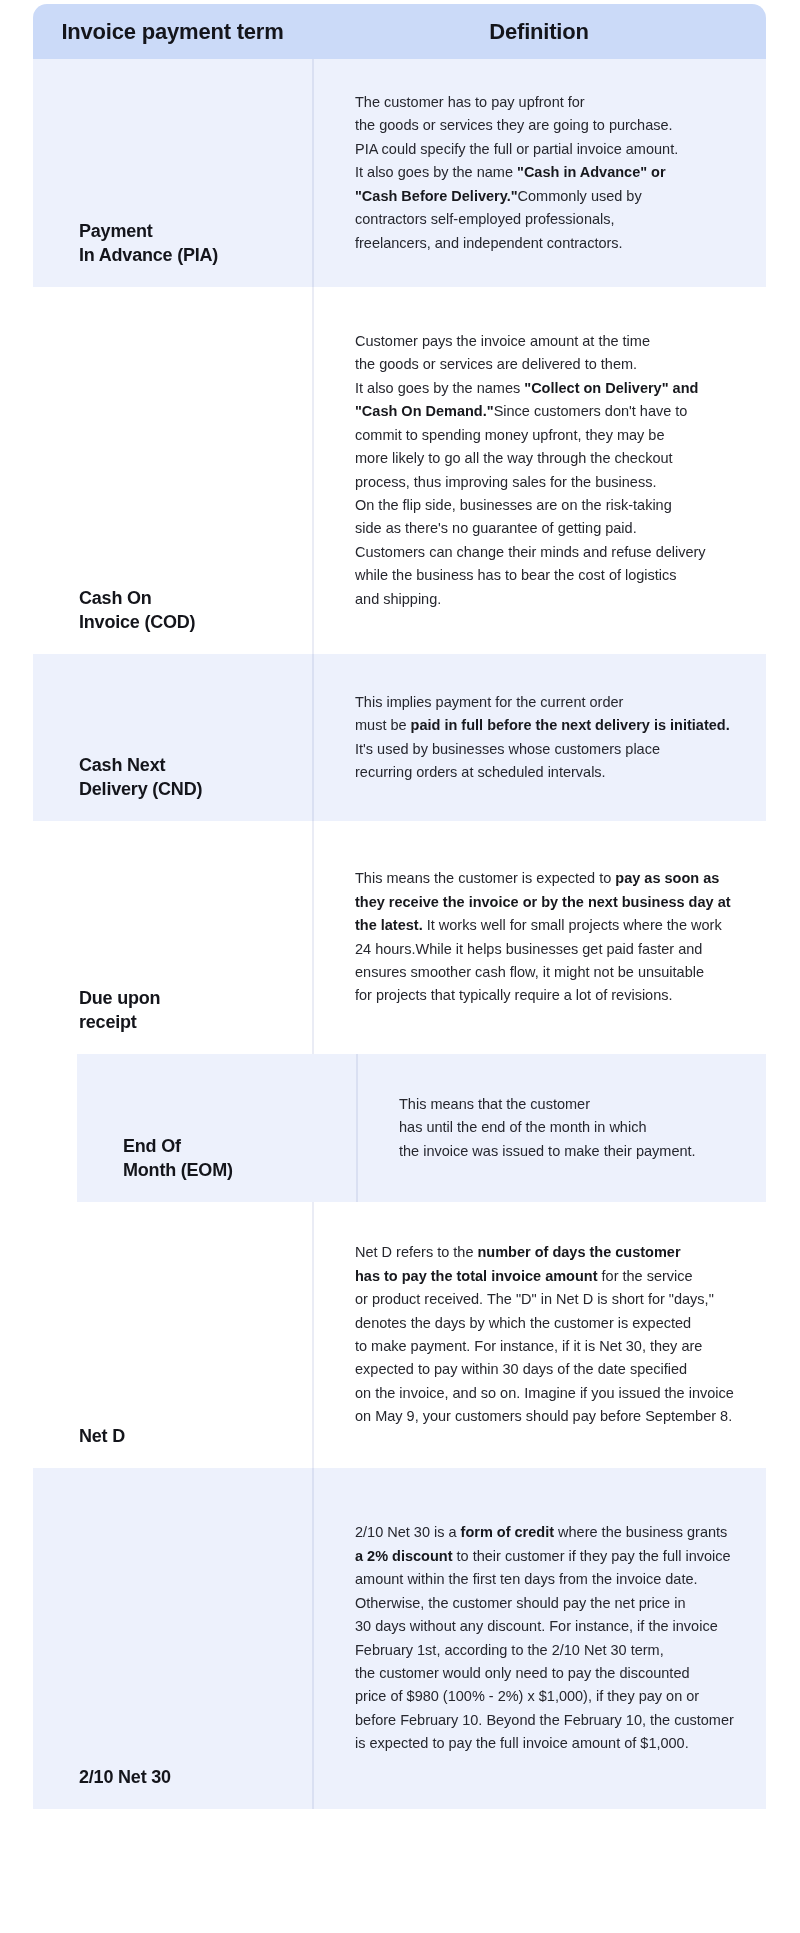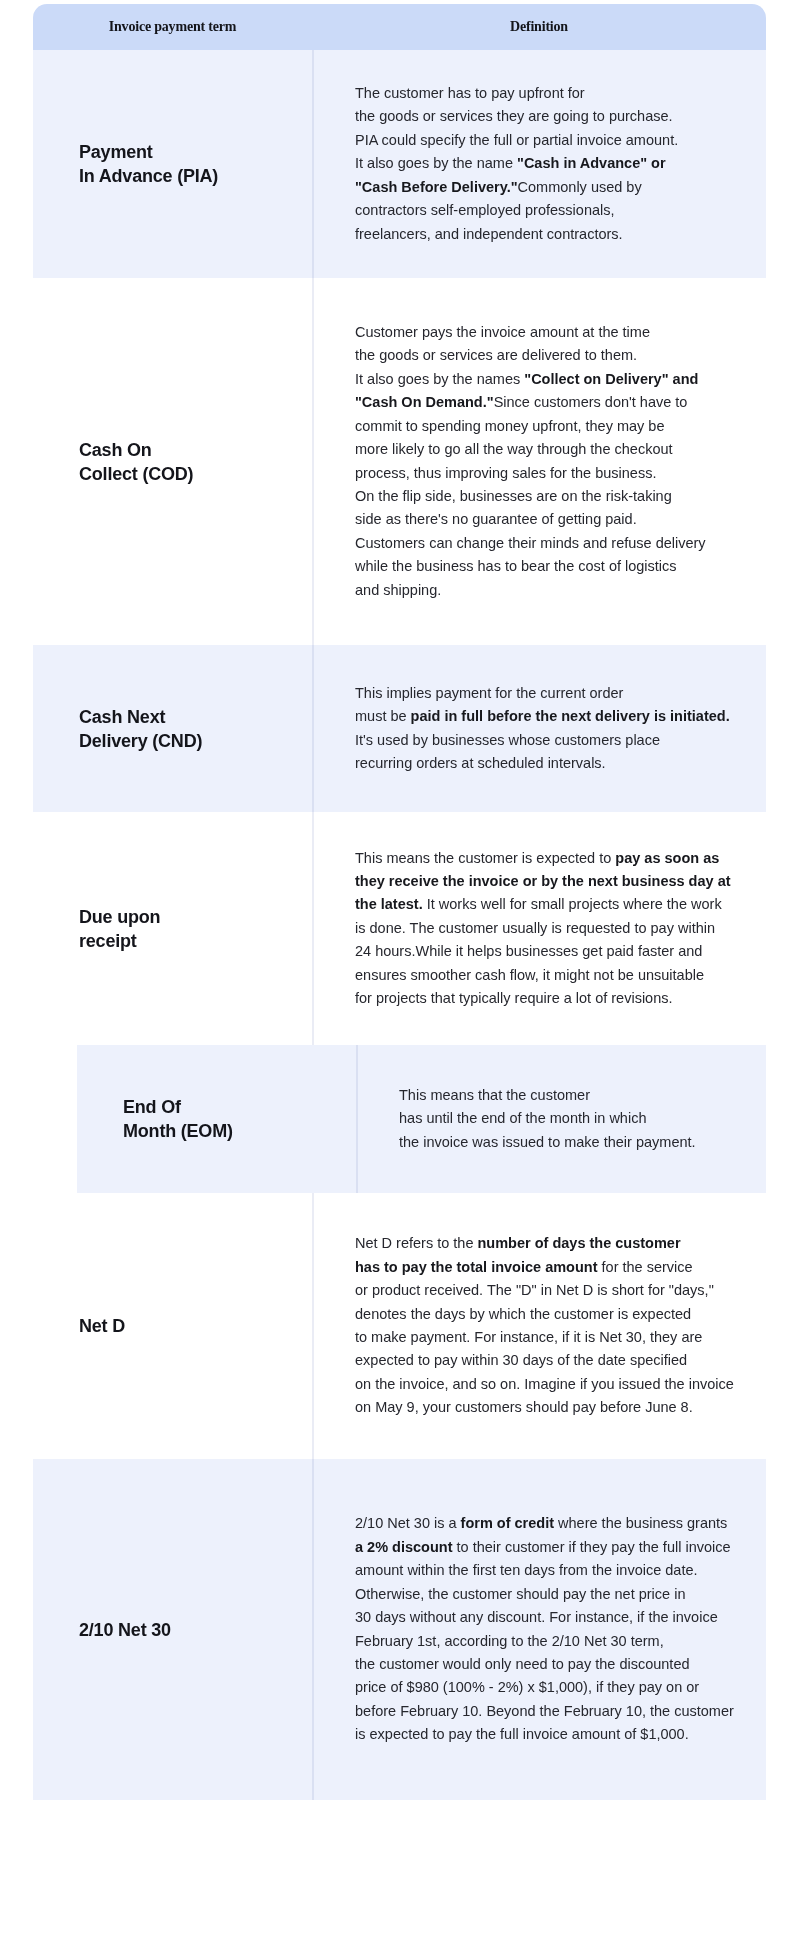--- a/index.html
+++ b/index.html
@@ -3,33 +3,32 @@
 <meta charset="utf-8">
 <style>
   html, body { margin:0; padding:0; }
   body {
     width:800px; height:1933px; background:#ffffff; position:relative;
     font-family:"Liberation Sans", sans-serif;
     -webkit-font-smoothing:antialiased;
   }
   .pay-table { position:absolute; left:33px; top:4px; width:733px; }
   .table-header {
-    display:flex; height:46px; background:var(--header-bg,#cbdaf8);
+    display:flex; height:55px; background:var(--header-bg,#cbdaf8);
     border-radius:14px 14px 0 0;
-    font-weight:700; font-size:14px; color:var(--term-text,#14151b);
+    font-weight:700; font-size:22px; color:var(--term-text,#14151b);
     letter-spacing:-0.2px;
-    font-family:Liberation Serif, serif;
   }
   .hcell-term { width:279px; display:flex; align-items:center; justify-content:center; }
   .hcell-def  { flex:1; display:flex; align-items:center; justify-content:center; }
   .row { display:flex; background:#ffffff; }
   .row.shaded { background:var(--shaded-row-bg,#edf1fc); }
   .term-cell {
     width:279px; box-sizing:border-box; padding:20px 10px 20px 46px;
-    display:flex; flex-direction:column; justify-content:center;
+    display:flex; flex-direction:column; justify-content:flex-end;
     font-weight:700; font-size:18px; line-height:24px;
     color:var(--term-text,#14151b); letter-spacing:-0.2px;
   }
   .def-cell {
     flex:1; box-sizing:border-box; padding:16px 18px 16px 41px;
     border-left:2px solid var(--divider,rgba(104,120,183,0.14));
     display:flex; flex-direction:column; justify-content:center;
     font-size:14.5px; line-height:23.4px; color:var(--body-text,#26272e);
   }
   .def-line { min-height:23.4px; }
@@ -55,21 +54,21 @@
           <div class="def-line"><span>PIA could specify the full or partial invoice amount.</span></div>
           <div class="def-line"><span>It also goes by the name </span><b>"Cash in Advance" or</b></div>
           <div class="def-line"><b>"Cash Before Delivery."</b><span>Commonly used by</span></div>
           <div class="def-line"><span>contractors self-employed professionals,</span></div>
           <div class="def-line"><span>freelancers, and independent contractors.</span></div>
         </div>
       </div>
       <div class="row" style="min-height: 367px;">
         <div class="term-cell">
           <div>Cash On</div>
-          <div>Collect (COD)</div>
+          <div>Invoice (COD)</div>
         </div>
         <div class="def-cell">
           <div class="def-line"><span>Customer pays the invoice amount at the time</span></div>
           <div class="def-line"><span>the goods or services are delivered to them.</span></div>
           <div class="def-line"><span>It also goes by the names </span><b>"Collect on Delivery" and</b></div>
           <div class="def-line"><b>"Cash On Demand."</b><span>Since customers don't have to</span></div>
           <div class="def-line"><span>commit to spending money upfront, they may be</span></div>
           <div class="def-line"><span>more likely to go all the way through the checkout</span></div>
           <div class="def-line"><span>process, thus improving sales for the business.</span></div>
           <div class="def-line"><span>On the flip side, businesses are on the risk-taking</span></div>
@@ -93,21 +92,20 @@
       </div>
       <div class="row" style="min-height: 233px;">
         <div class="term-cell">
           <div>Due upon</div>
           <div>receipt</div>
         </div>
         <div class="def-cell">
           <div class="def-line"><span>This means the customer is expected to </span><b>pay as soon as</b></div>
           <div class="def-line"><b>they receive the invoice or by the next business day at</b></div>
           <div class="def-line"><b>the latest.</b><span> It works well for small projects where the work</span></div>
-          <div class="def-line"><span>is done. The customer usually is requested to pay within</span></div>
           <div class="def-line"><span>24 hours.While it helps businesses get paid faster and</span></div>
           <div class="def-line"><span>ensures smoother cash flow, it might not be unsuitable</span></div>
           <div class="def-line"><span>for projects that typically require a lot of revisions.</span></div>
         </div>
       </div>
       <div class="row shaded" style="min-height: 148px; margin-left: 44px;">
         <div class="term-cell">
           <div>End Of</div>
           <div>Month (EOM)</div>
         </div>
@@ -122,21 +120,21 @@
           <div>Net D</div>
         </div>
         <div class="def-cell">
           <div class="def-line"><span>Net D refers to the </span><b>number of days the customer</b></div>
           <div class="def-line"><b>has to pay the total invoice amount</b><span> for the service</span></div>
           <div class="def-line"><span>or product received. The "D" in Net D is short for "days,"</span></div>
           <div class="def-line"><span>denotes the days by which the customer is expected</span></div>
           <div class="def-line"><span>to make payment. For instance, if it is Net 30, they are</span></div>
           <div class="def-line"><span>expected to pay within 30 days of the date specified</span></div>
           <div class="def-line"><span>on the invoice, and so on. Imagine if you issued the invoice</span></div>
-          <div class="def-line"><span>on May 9, your customers should pay before June 8.</span></div>
+          <div class="def-line"><span>on May 9, your customers should pay before September 8.</span></div>
         </div>
       </div>
       <div class="row shaded" style="min-height: 341px;">
         <div class="term-cell">
           <div>2/10 Net 30</div>
         </div>
         <div class="def-cell">
           <div class="def-line"><span>2/10 Net 30 is a </span><b>form of credit</b><span> where the business grants</span></div>
           <div class="def-line"><b>a 2% discount</b><span> to their customer if they pay the full invoice</span></div>
           <div class="def-line"><span>amount within the first ten days from the invoice date.</span></div>

